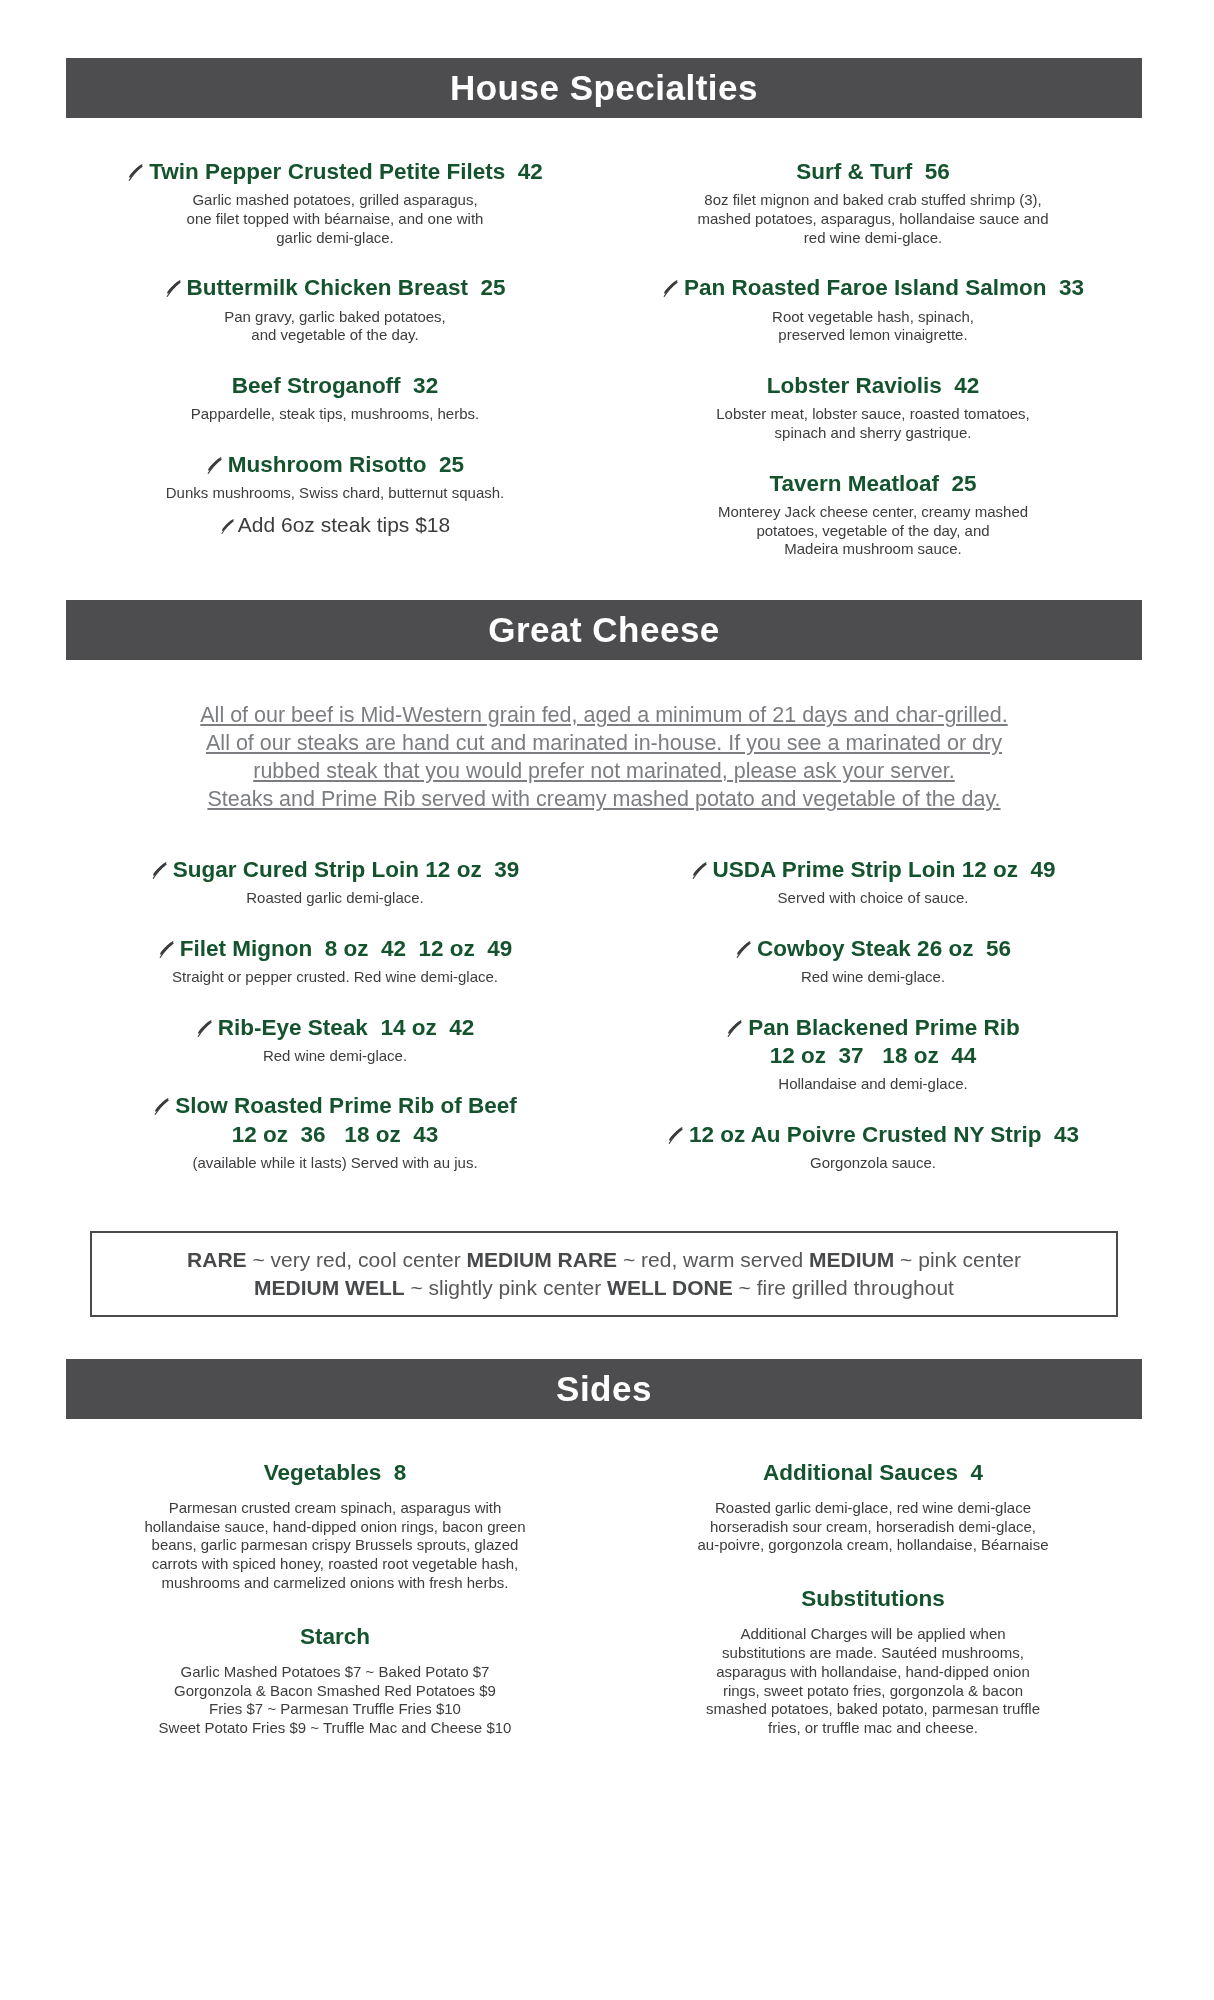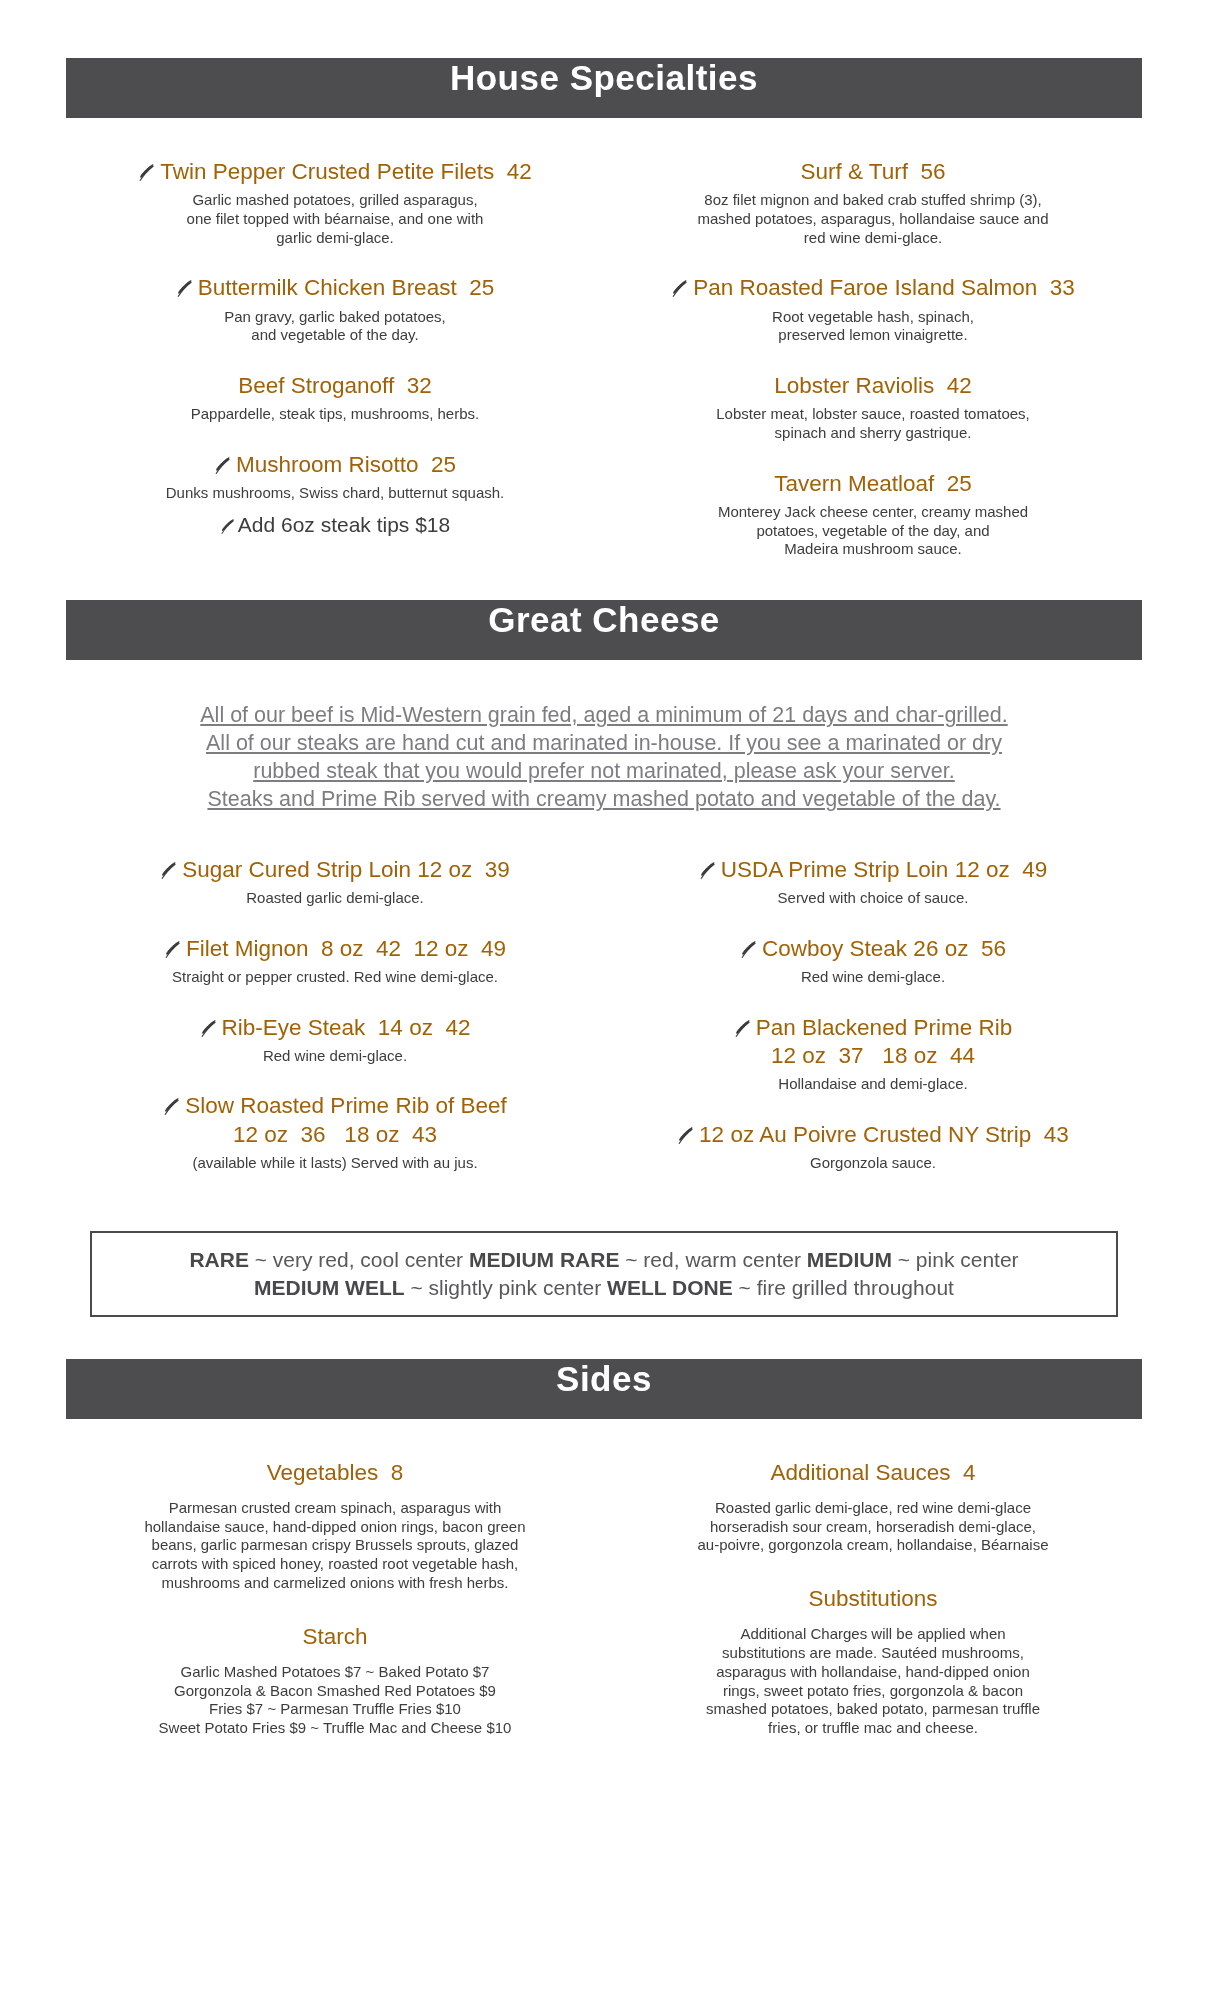--- a/index.html
+++ b/index.html
@@ -8,35 +8,35 @@
     font-family:"Liberation Sans","DejaVu Sans",sans-serif;
     color:#2b2b2d;
     -webkit-font-smoothing:antialiased;
   }
   .page { padding:58px 72px 30px 66px; box-sizing:border-box; }
 
   
   .bar {
     background:#4d4d4f;
     height:60px;
-    display:flex; align-items:flex-start; justify-content:center;
+    display:flex; align-items:center; justify-content:center;
   }
   .bar-title {
     color:#ffffff; font-size:35px; font-weight:bold; letter-spacing:0.5px;
   }
 
   
   .cols { display:flex; align-items:flex-start; }
   .col { width:50%; box-sizing:border-box; padding:0 12px; text-align:center; }
 
   .section-house .cols { margin-top:40px; }
 
   .item { margin-bottom:27px; }
   .item-title {
-    font-size:22.5px; font-weight:normal; color:#a16207;
+    font-size:22.5px; font-weight:bold; color:#14532d;
     line-height:1.25; white-space:pre-wrap;
   }
   .item-desc {
     font-size:15px; color:#3d3d3f; line-height:1.25;
     white-space:pre-line; margin-top:5px;
   }
   .item-addon {
     font-size:21px; color:#3d3d3f; margin-top:10px;
   }
 
@@ -233,21 +233,21 @@
           <div class="item-title"><svg class="wheat">
                 <use href="#wheat-symbol"></use>
               </svg><span>12 oz Au Poivre Crusted NY Strip  43</span></div>
           <div class="item-desc">Gorgonzola sauce.</div>
         </div>
 
       </div>
     </div>
 
     <div class="doneness">
-      <div class="doneness-line"><b>RARE</b><span> ~ very red, cool center </span><b>MEDIUM RARE</b><span> ~ red, warm center </span><b>MEDIUM</b><span> ~ pink center</span></div>
+      <div class="doneness-line"><b>RARE</b><span> ~ very red, cool center </span><b>MEDIUM RARE</b><span> ~ red, warm served </span><b>MEDIUM</b><span> ~ pink center</span></div>
       <div class="doneness-line"><b>MEDIUM WELL</b><span> ~ slightly pink center </span><b>WELL DONE</b><span> ~ fire grilled throughout</span></div>
     </div>
   </div>
 
   <div class="section-sides">
     <div class="bar">
       <div class="bar-title">Sides</div>
     </div>
 
     <div class="cols">

